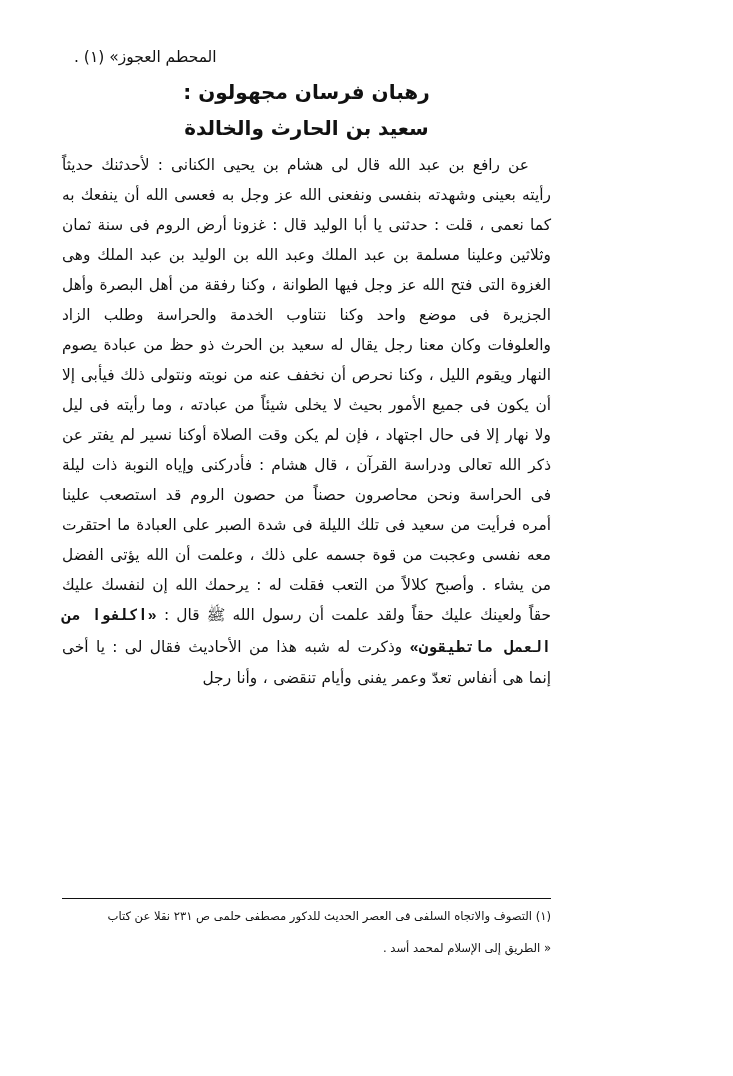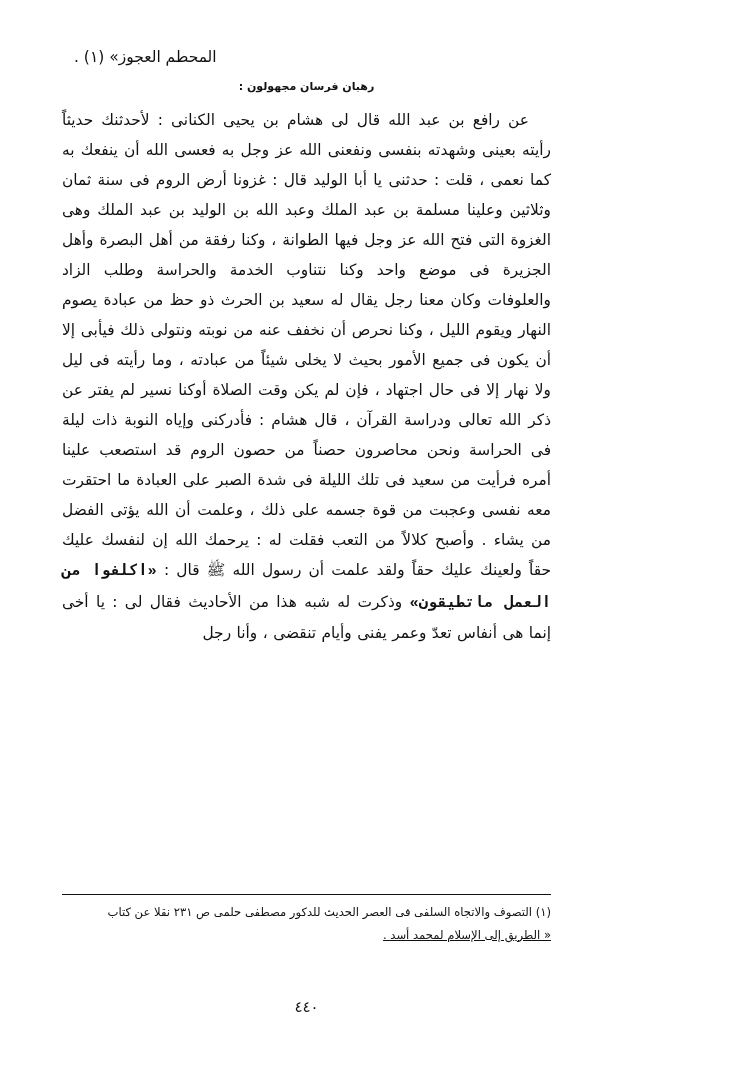--- a/index.html
+++ b/index.html
@@ -28,21 +28,21 @@
   }
   .line-top {
     font-size: 15.5px;
     text-align: left;
     direction: rtl;
     margin: 0 0 14px 0;
     letter-spacing: 0.2px;
     padding-left: 12px;
   }
   .heading {
-    font-size: 11px;
+    font-size: 20px;
     font-weight: bold;
     text-align: center;
     margin: 6px 0 12px 0;
     letter-spacing: 0.3px;
   }
   .heading.sub {
     margin-top: 10px;
     margin-bottom: 10px;
   }
   p.body-par {
@@ -57,40 +57,39 @@
     text-indent: 22px;
   }
   .bold-inline {
     font-weight: bold;
     font-family: Liberation Mono, monospace;
   }
   .footnote-wrap {
     position: absolute;
     right: 62px;
     left: 62px;
-    bottom: 130px;
+    bottom: 117px;
   }
   .footnote-rule {
     border: none;
     border-top: 1.6px solid #111;
     margin: 0 0 7px 0;
     width: 100%;
   }
   .footnote {
     font-size: 11.6px;
     line-height: 1.85;
     text-align: justify;
     text-align-last: right;
     margin: 0;
   }
   .footnote .fn-second {
     display: block;
     text-align: center;
-    margin-top: 1px;
-    text-decoration: underline;
+    margin-top: 10px;
   }
   .page-number {
     position: absolute;
     bottom: 60px;
     left: 0;
     right: 0;
     text-align: center;
     font-size: 15px;
     letter-spacing: 1px;
   }
@@ -98,27 +97,27 @@
 </head>
 <body>
 
 <div class="page">
 
   <div class="line-top">المحطم العجوز» (١) .</div>
 
   <div class="heading">رهبان فرسان مجهولون :</div>
 
 
+  <div class="heading sub">سعيد بن الحارث والخالدة</div>
 
   <p class="body-par indent-first">عن رافع بن عبد الله قال لى هشام بن يحيى الكنانى : لأحدثنك حديثاً رأيته بعينى وشهدته بنفسى ونفعنى الله عز وجل به فعسى الله أن ينفعك به كما نعمى ، قلت : حدثنى يا أبا الوليد قال : غزونا أرض الروم فى سنة ثمان وثلاثين وعلينا مسلمة بن عبد الملك وعبد الله بن الوليد بن عبد الملك وهى الغزوة التى فتح الله عز وجل فيها الطوانة ، وكنا رفقة من أهل البصرة وأهل الجزيرة فى موضع واحد وكنا نتناوب الخدمة والحراسة وطلب الزاد والعلوفات وكان معنا رجل يقال له سعيد بن الحرث ذو حظ من عبادة يصوم النهار ويقوم الليل ، وكنا نحرص أن نخفف عنه من نوبته ونتولى ذلك فيأبى إلا أن يكون فى جميع الأمور بحيث لا يخلى شيئاً من عبادته ، وما رأيته فى ليل ولا نهار إلا فى حال اجتهاد ، فإن لم يكن وقت الصلاة أوكنا نسير لم يفتر عن ذكر الله تعالى ودراسة القرآن ، قال هشام : فأدركنى وإياه النوبة ذات ليلة فى الحراسة ونحن محاصرون حصناً من حصون الروم قد استصعب علينا أمره فرأيت من سعيد فى تلك الليلة فى شدة الصبر على العبادة ما احتقرت معه نفسى وعجبت من قوة جسمه على ذلك ، وعلمت أن الله يؤتى الفضل من يشاء . وأصبح كلالاً من التعب فقلت له : يرحمك الله إن لنفسك عليك حقاً ولعينك عليك حقاً ولقد علمت أن رسول الله ﷺ قال : <span class="bold-inline">«اكلفوا من العمل ماتطيقون»</span> وذكرت له شبه هذا من الأحاديث فقال لى : يا أخى إنما هى أنفاس تعدّ وعمر يفنى وأيام تنقضى ، وأنا رجل</p>
 
   <div class="footnote-wrap">
     <hr class="footnote-rule">
     <p class="footnote">
       <span>(١)</span>
       <span>التصوف والاتجاه السلفى فى العصر الحديث للدكور مصطفى حلمى ص ٢٣١ نقلا عن كتاب</span>
       <span class="fn-second">« الطريق إلى الإسلام لمحمد أسد .</span>
     </p>
   </div>
 
-  <div class="page-number">٤٤٠</div>
 
 </div>
 
 </body></html>

